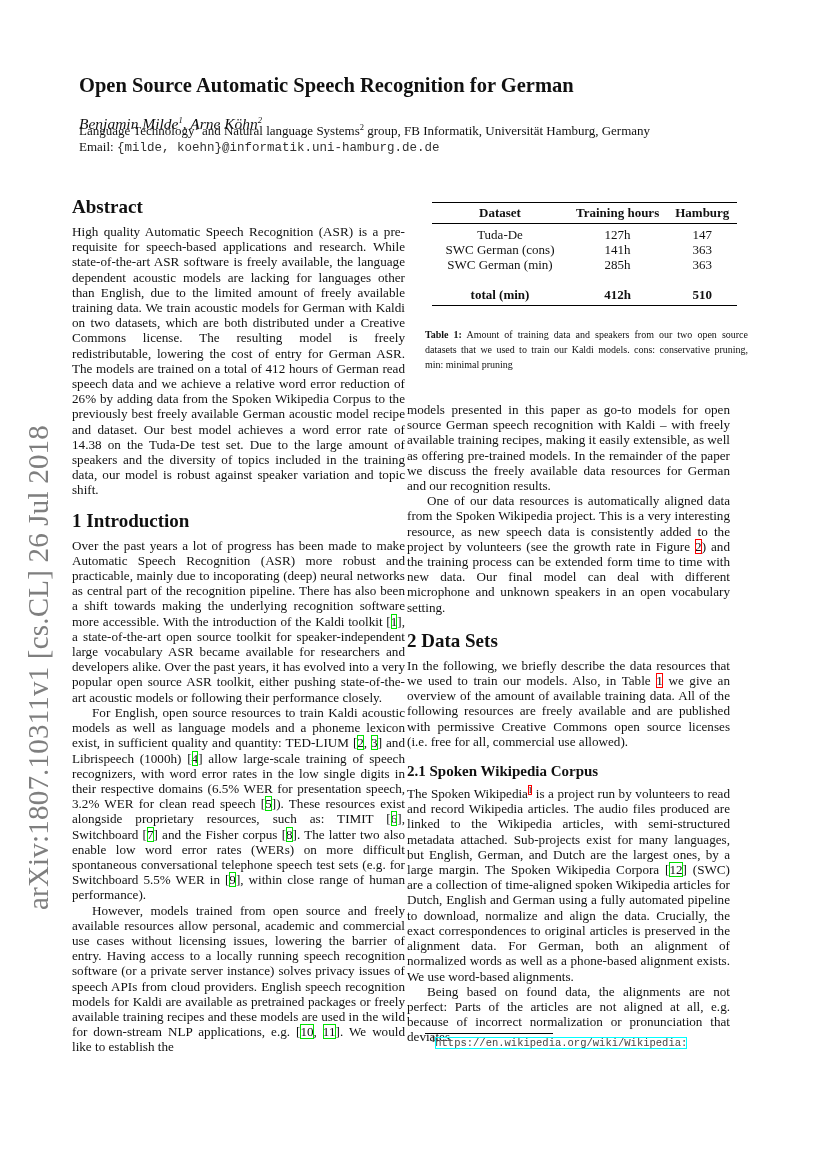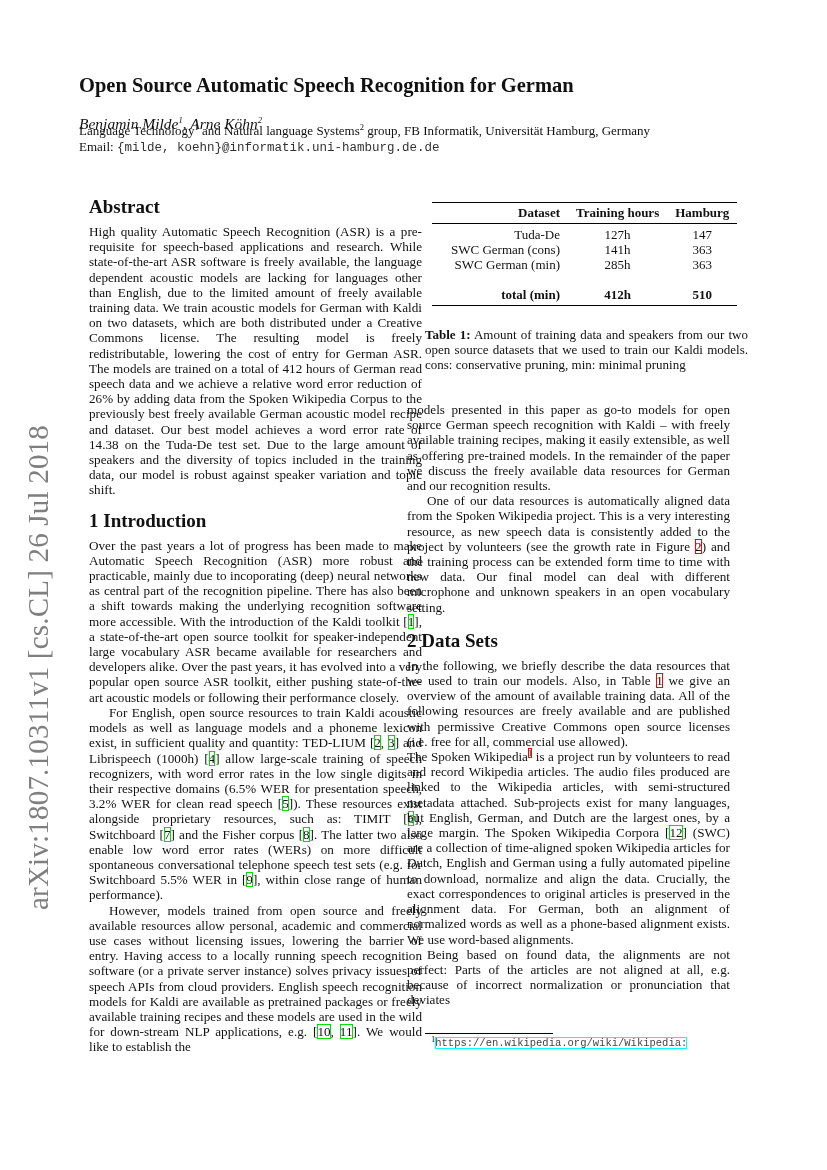--- a/index.html
+++ b/index.html
@@ -6,40 +6,40 @@
   body { width: 827px; height: 1170px; position: relative; overflow: hidden;
          font-family: "Liberation Serif", "DejaVu Serif", serif; color: #111; }
   .arxiv-stamp { position: absolute; left: 22px; top: 910px; transform-origin: 0 0; transform: rotate(-90deg);
                  font-family: "Liberation Serif", serif; font-size: 29px; color: #7f7f7f; white-space: nowrap; letter-spacing: 0.2px; }
   .title { position: absolute; left: 79px; top: 74px; font-size: 20.5px; font-weight: bold; white-space: nowrap; }
   .authors { position: absolute; left: 79px; top: 115px; font-size: 15.5px; font-style: italic; white-space: nowrap; }
   .affil { position: absolute; left: 79px; top: 123px; font-size: 13px; line-height: 16px; white-space: nowrap; }
   .mono { font-family: "Liberation Mono", "DejaVu Sans Mono", monospace; font-size: 12.5px; color: #333; }
   sup { font-size: 8.5px; vertical-align: super; line-height: 0; }
   .col { position: absolute; width: 333px; font-size: 13.15px; line-height: 15.2px; text-align: justify; hyphens: manual; }
-  .col-left { left: 89px; }
+  .col-left { left: 72px; }
   .col-right { left: 407px; }
   h2.sec { font-size: 19px; font-weight: bold; margin: 0; line-height: 22px; }
   h3.sub { font-size: 15px; font-weight: bold; margin: 0; line-height: 18px; }
   p { margin: 0; }
   p.indent { text-indent: 20px; }
   .cite-g { outline: 1px solid #00e000; outline-offset: -1px; }
   .cite-r { outline: 1px solid #ff0000; outline-offset: -1px; }
   .url-box { outline: 1px solid #00ffff; outline-offset: -1px; font-family: "Liberation Mono", monospace; font-size: 10.5px; color: #444; }
   table.data { position: absolute; left: 432px; top: 202px; border-collapse: collapse; font-size: 13px; line-height: 15px; }
   table.data th { font-weight: bold; padding: 2px 8px 3px 8px; border-top: 1.2px solid #000; border-bottom: 1px solid #000; }
   table.data td { padding: 0 8px; }
-  table.data th:first-child, table.data td:first-child { text-align: right; padding-left: 8px; }
+  table.data th:first-child, table.data td:first-child { text-align: center; padding-left: 8px; }
   table.data td.c, table.data th.c { text-align: center; }
   table.data tr.first td { padding-top: 3px; }
   table.data tr.last-body td { padding-bottom: 15px; }
   table.data tr.sep td { border-top: 1px solid #000; padding-top: 3px; }
   table.data tr.end td { border-bottom: 1.2px solid #000; padding-bottom: 3px; }
   table.data .b { font-weight: bold; }
-  .caption { position: absolute; left: 425px; top: 327px; width: 323px; font-size: 13px; line-height: 15.2px; text-align: justify; }
+  .caption { position: absolute; left: 425px; top: 327px; width: 323px; font-size: 10px; line-height: 15.2px; text-align: justify; }
   .footnote-rule { position: absolute; left: 425px; top: 1033px; width: 128px; border-top: 1px solid #000; }
   .footnote { position: absolute; left: 425px; top: 1036px; width: 330px; font-size: 10.5px; line-height: 14px; }
 </style>
 </head>
 <body>
 
 <div class="arxiv-stamp">arXiv:1807.10311v1  [cs.CL]  26 Jul 2018</div>
 
 <div class="title">Open Source Automatic Speech Recognition for German</div>
 
@@ -93,20 +93,21 @@
   </tbody>
 </table>
 
 <div class="caption"><b>Table 1:</b><span> Amount of training data and speakers from our two open source datasets that we used to train our Kaldi models. cons: conservative pruning, min: minimal pruning</span></div>
 
 <div class="col col-right" style="top:402px;width:323px;">
   <p>models presented in this paper as go-to models for open source German speech recognition with Kaldi – with freely available training recipes, making it easily extensible, as well as offering pre-trained models. In the remainder of the paper we discuss the freely available data resources for German and our recognition results.</p>
   <p class="indent"><span>One of our data resources is automatically aligned data from the Spoken Wikipedia project. This is a very interesting resource, as new speech data is consistently added to the project by volunteers (see the growth rate in Figure </span><span class="cite-r">2</span><span>) and the training process can be extended form time to time with new data. Our final model can deal with different microphone and unknown speakers in an open vocabulary setting.</span></p>
   <h2 class="sec" style="margin-top:15px;margin-bottom:6px;">2  Data Sets</h2>
   <p><span>In the following, we briefly describe the data resources that we used to train our models. Also, in Table </span><span class="cite-r">1</span><span> we give an overview of the amount of available training data. All of the following resources are freely available and are published with permissive Creative Commons open source licenses (i.e. free for all, commercial use allowed).</span></p>
+  <h3 class="sub" style="margin-top:13px;margin-bottom:6px;">2.1  Spoken Wikipedia Corpus</h3>
   <p><span>The Spoken Wikipedia</span><sup class="cite-r">1</sup><span> is a project run by volunteers to read and record Wikipedia articles. The audio files produced are linked to the Wikipedia articles, with semi-structured metadata attached. Sub-projects exist for many languages, but English, German, and Dutch are the largest ones, by a large margin. The Spoken Wikipedia Corpora [</span><span class="cite-g">12</span><span>] (SWC) are a collection of time-aligned spoken Wikipedia articles for Dutch, English and German using a fully automated pipeline to download, normalize and align the data. Crucially, the exact correspondences to original articles is preserved in the alignment data. For German, both an alignment of normalized words as well as a phone-based alignment exists. We use word-based alignments.</span></p>
   <p class="indent">Being based on found data, the alignments are not perfect: Parts of the articles are not aligned at all, e.g. because of incorrect normalization or pronunciation that deviates</p>
 </div>
 
 <div class="footnote-rule"></div>
 <div class="footnote">
   <div style="padding-left:6px;"><sup>1</sup><span class="url-box">https://en.wikipedia.org/wiki/Wikipedia:</span></div>
 </div>
 
 </body></html>

